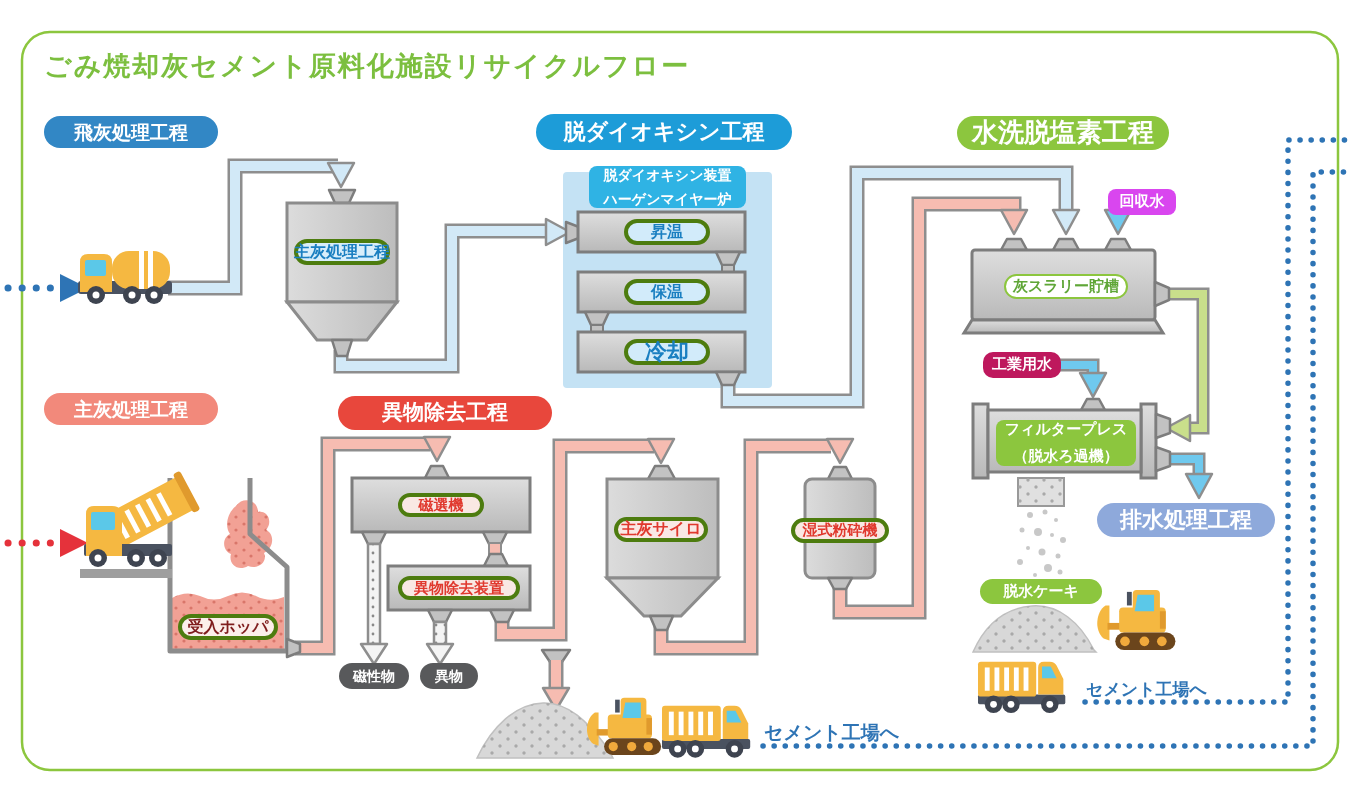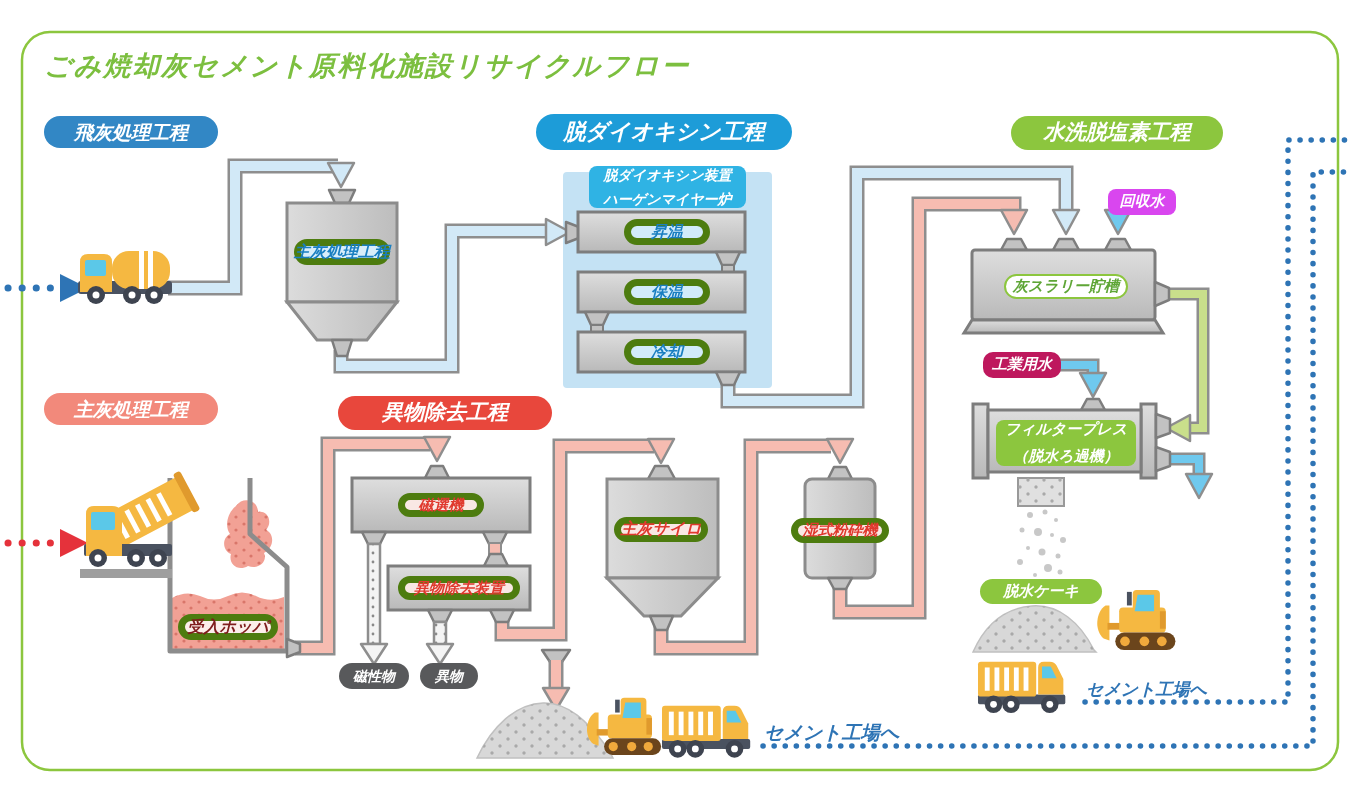--- a/index.html
+++ b/index.html
@@ -1,29 +1,29 @@
 <!DOCTYPE html>
 <html><head>
 <meta charset="utf-8">
 <style>
   html,body { margin:0; padding:0; background:#ffffff; }
   .stage {
     position:relative; width:1350px; height:800px; background:#ffffff;
-    font-family:"DejaVu Sans","Liberation Sans",sans-serif; overflow:hidden;font-style:italic;
+    font-family:"DejaVu Sans","Liberation Sans",sans-serif; overflow:hidden;
   }
   svg.layer { position:absolute; left:0; top:0; }
   .badge {
     position:absolute; display:flex; align-items:center; justify-content:center;
     color:#fff; font-weight:bold; text-align:center; line-height:1.3;
     box-sizing:border-box; white-space:nowrap;
   }
   .badge.twoline { flex-direction:column; white-space:normal;justify-content:space-between; }
   .pill {
     position:absolute; display:flex; align-items:center; justify-content:center;
-    font-weight:bold; border:7px solid #4d7c0f; border-radius:14px;
+    font-weight:bold; border:4px solid #4d7c0f; border-radius:14px;
     box-sizing:border-box; white-space:nowrap;
   }
   .note { position:absolute; font-weight:bold; white-space:nowrap; }
   .title {
     position:absolute; left:44px; top:48px; font-size:27px; font-weight:bold;
     color:#7CBF3F; letter-spacing:2px; white-space:nowrap;
   }
   
   .po  { fill:none; stroke:#8E8E8E; stroke-width:15; }
   .pi-b{ fill:none; stroke:#D2E9F7; stroke-width:10; }
@@ -335,35 +335,36 @@
     <use href="#tpl-dumptruck"></use>
   </g>
 </svg>
 
 <div class="title">ごみ焼却灰セメント原料化施設リサイクルフロー</div>
 
 <div class="badge" style="left:44px; top:116px; width:174px; height:32px; background:#3287C5; border-radius:16px; font-size:19px;">飛灰処理工程</div>
 
 <div class="badge" style="left:536px; top:114px; width:256px; height:36px; background:#1D9CD8; border-radius:18px; font-size:22px;">脱ダイオキシン工程</div>
 
-<div class="badge" style="left:1011px; top:116px; width:212px; height:34px; background:#8CC63E; border-radius:17px; font-size:21px;">水洗脱塩素工程</div>
+<div class="badge" style="left:957px; top:116px; width:212px; height:34px; background:#8CC63E; border-radius:17px; font-size:26px;">水洗脱塩素工程</div>
 
 <div class="badge" style="left:44px; top:393px; width:174px; height:32px; background:#F2897B; border-radius:16px; font-size:19px;">主灰処理工程</div>
 
 <div class="badge" style="left:338px; top:396px; width:214px; height:34px; background:#E8473C; border-radius:17px; font-size:21px;text-align:right;">異物除去工程</div>
 
+<div class="badge" style="left:1097px; top:503px; width:178px; height:34px; background:#8EA9DB; border-radius:17px; font-size:22px;">排水処理工程</div>
 
 <div class="badge twoline" style="left:589px; top:166px; width:157px; height:42px; background:#2FB3E4; border-radius:8px; font-size:14px;">
   <span>脱ダイオキシン装置</span>
   <span>ハーゲンマイヤー炉</span>
 </div>
 
 <div class="pill" style="left:624px; top:219px; width:86px; height:26px; background:#D2EBFA; color:#1A7FC1; font-size:16px;">昇温</div>
 <div class="pill" style="left:624px; top:279px; width:86px; height:26px; background:#D2EBFA; color:#1A7FC1; font-size:16px;">保温</div>
-<div class="pill" style="left:624px; top:339px; width:86px; height:26px; background:#D2EBFA; color:#1A7FC1; font-size:16px;">冷却</div>
+<div class="pill" style="left:624px; top:339px; width:86px; height:26px; background:#D2EBFA; color:#1A7FC1; font-size:22px;">冷却</div>
 
 <div class="pill" style="left:294px; top:239px; width:96px; height:26px; background:#D8EEFB; color:#1A7FC1; font-size:16px;">主灰処理工程</div>
 
 <div class="pill" style="left:1004px; top:274px; width:124px; height:25px; background:#ffffff; border:2px solid #8CC63E; color:#5FA637; font-size:15px;">灰スラリー貯槽</div>
 
 <div class="badge" style="left:1108px; top:189px; width:68px; height:26px; background:#d946ef; border-radius:8px; font-size:15px;">回収水</div>
 
 <div class="badge" style="left:983px; top:352px; width:78px; height:26px; background:#be185d; border-radius:10px; font-size:15px;">工業用水</div>
 
 <div class="badge twoline" style="left:996px; top:420px; width:140px; height:46px; background:#8CC63E; border-radius:8px; font-size:15px;">

